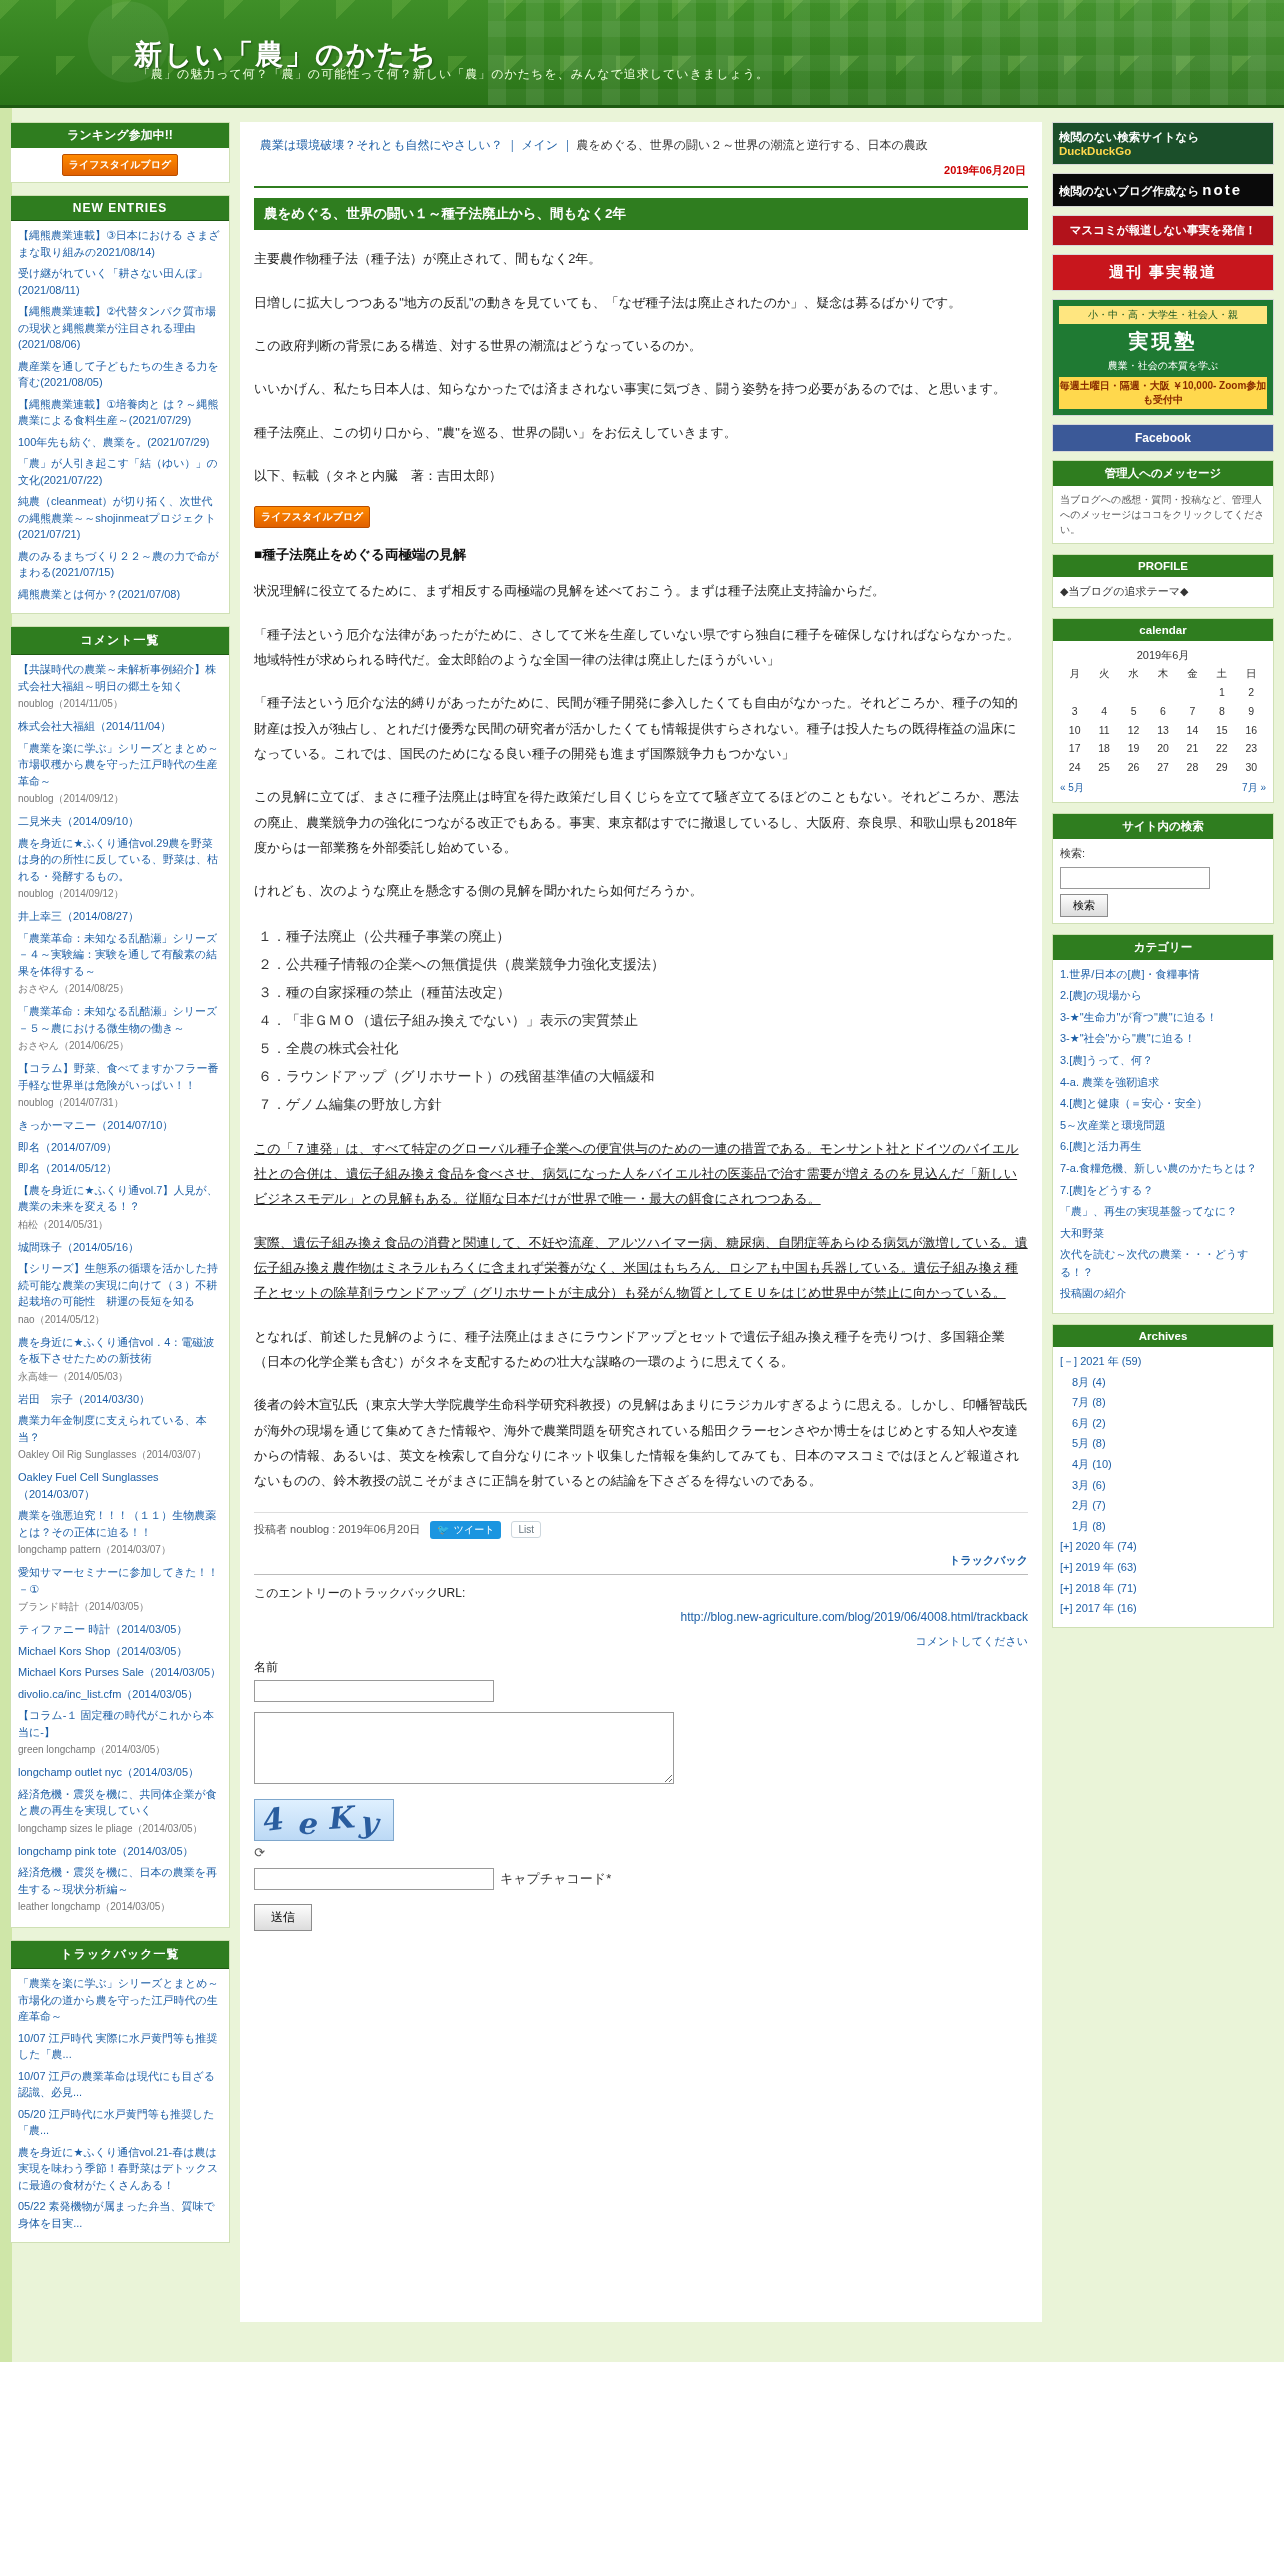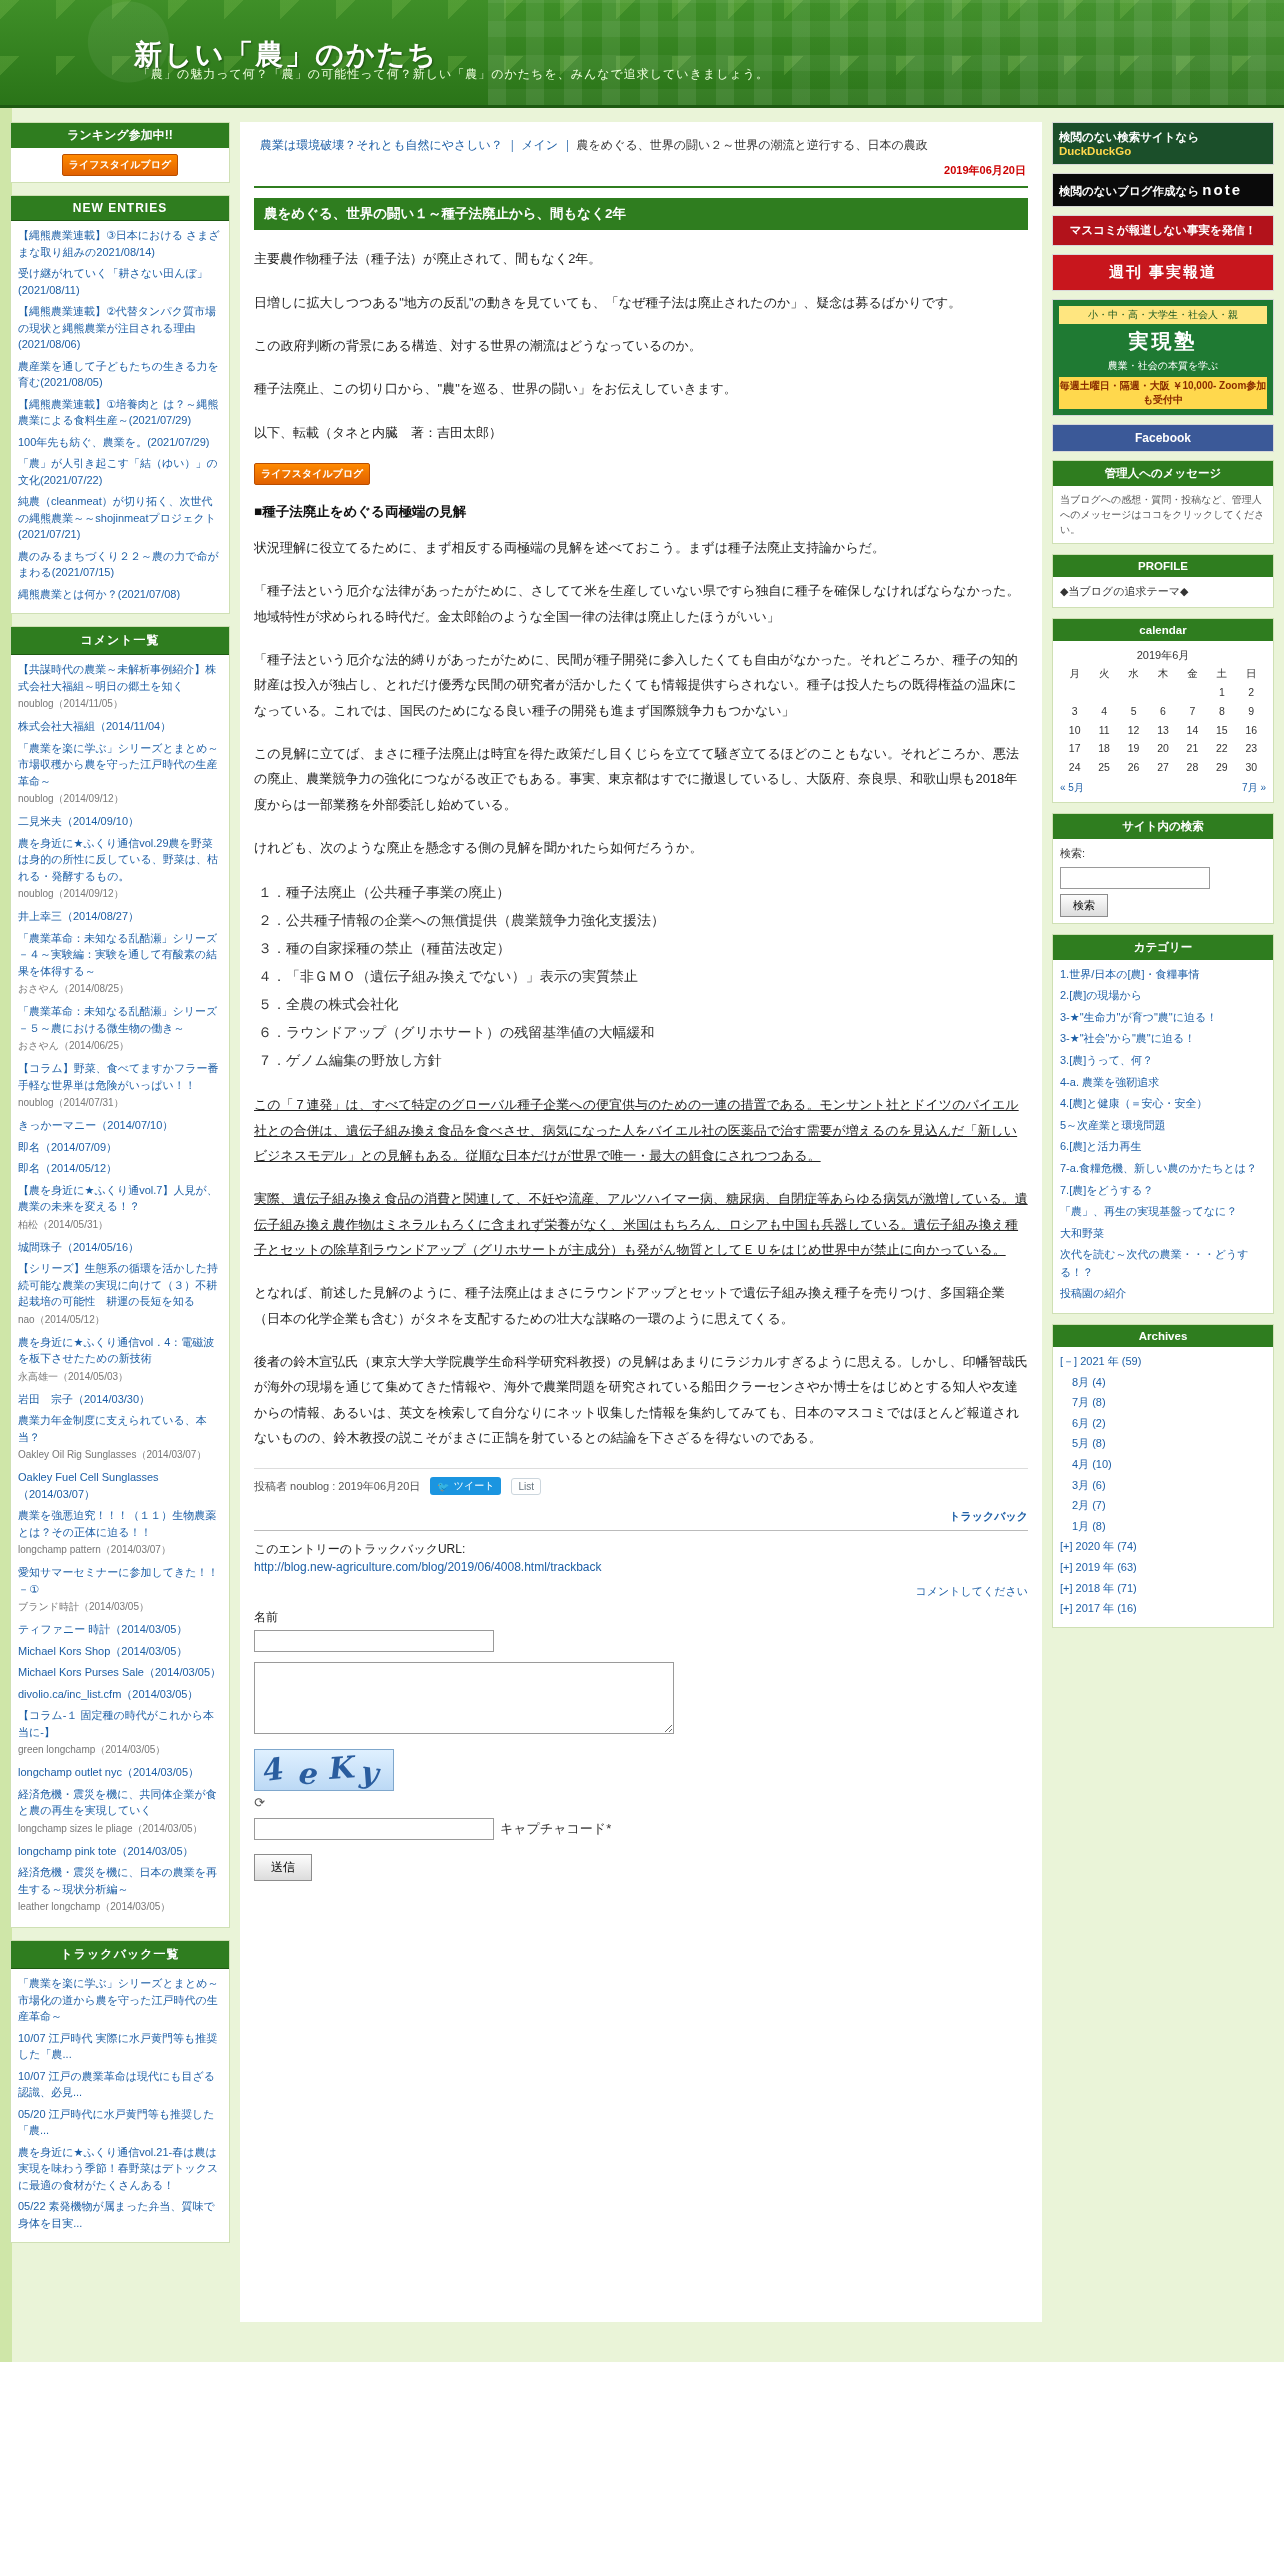--- a/index.html
+++ b/index.html
@@ -166,21 +166,21 @@
     font-size:11px; color:#555; border-top:1px solid #ddd; margin-top:18px; padding-top:8px;
     display:flex; align-items:center; gap:10px;
   }
   .tw-btn {
     background:#1b95e0; color:#fff; font-size:10px; border-radius:3px; padding:2px 7px;
     display:inline-flex; align-items:center; gap:4px;
   }
   .tw-count { background:#fff; border:1px solid #ccd6dd; color:#66757f; font-size:10px; padding:2px 6px; border-radius:3px;}
   .tb-right { text-align:right; font-size:11px; color:#1d5fa6; font-weight:bold; margin:14px 0 6px 0;}
   .tb-title { font-size:12px; color:#222; margin-top:10px; }
-  .tb-url { font-size:12px; color:#1d5fa6; margin: 2px 0 6px 0; word-break:break-all;}
+  .tb-url { font-size:12px; color:#1d5fa6; margin: 8px 0 6px 0; word-break:break-all;text-align:right;}
   .cm-right { text-align:right; font-size:11px; color:#1d5fa6; margin: 10px 0 10px 0;}
   .form-label { font-size:12px; margin: 10px 0 4px 0; color:#222;}
   input[type=text] {
     width: 240px; height: 22px; border:1px solid #9a9a9a; background:#fff; font-size:12px; padding:2px 4px;
   }
   textarea { width: 420px; height: 72px; border:1px solid #9a9a9a; font-size:12px; }
   .captcha {
     width: 140px; height: 42px; margin: 12px 0 4px 0;
     background: linear-gradient(180deg,#dff0ff,#bcd9f5);
     border:1px solid #7fa7cc;
@@ -338,20 +338,21 @@
 
       <div class="date-line">2019年06月20日</div>
       <div class="hr-green"></div>
 
       <div class="post-title">農をめぐる、世界の闘い１～種子法廃止から、間もなく2年</div>
 
       <div class="body">
         <p>主要農作物種子法（種子法）が廃止されて、間もなく2年。</p>
         <p>日増しに拡大しつつある"地方の反乱"の動きを見ていても、「なぜ種子法は廃止されたのか」、疑念は募るばかりです。</p>
         <p>この政府判断の背景にある構造、対する世界の潮流はどうなっているのか。</p>
+        <p>いいかげん、私たち日本人は、知らなかったでは済まされない事実に気づき、闘う姿勢を持つ必要があるのでは、と思います。</p>
         <p>種子法廃止、この切り口から、"農"を巡る、世界の闘い」をお伝えしていきます。</p>
 
         <p>以下、転載（タネと内臓　著：吉田太郎）</p>
 
         <div class="ls-inline">
           <span class="ls-badge">ライフスタイルブログ</span>
         </div>
 
         <h3>■種子法廃止をめぐる両極端の見解</h3>
 

